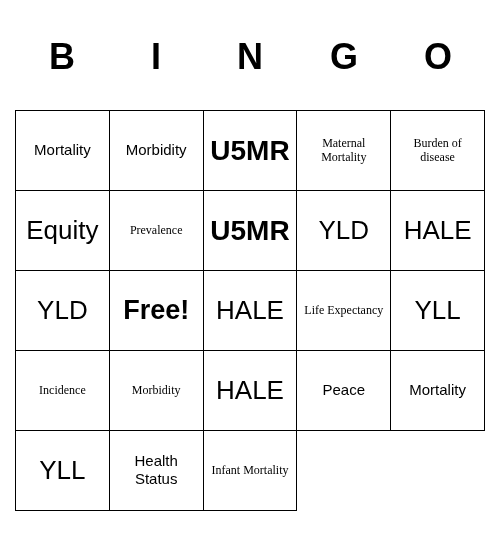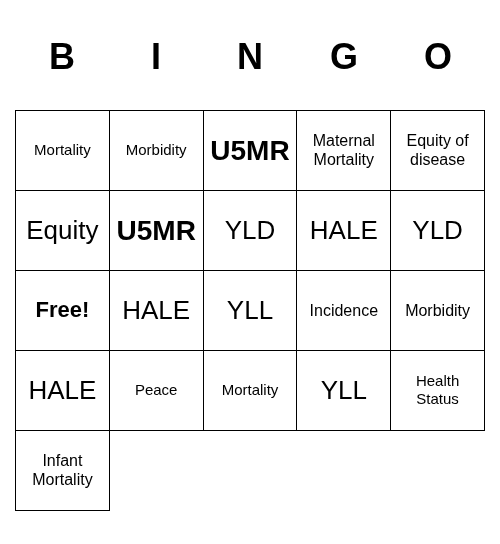--- a/index.html
+++ b/index.html
@@ -61,52 +61,55 @@
       font-size: 26px;
       font-weight: normal;
     }
 
     .bingo-cell.medium {
       font-size: 28px;
       font-weight: bold;
     }
 
     .bingo-cell.small {
-      font-size: 16px;
+      font-size: 12px;
+      font-family: Liberation Serif, serif;
     }
 
     .bingo-cell.free {
-      font-size: 22px;
+      font-size: 27px;
       font-weight: bold;
     }
   </style>
 </head>
 <body>
 
 <div class="bingo-card">
   <div class="bingo-header">
   <div class="bingo-header-cell">B</div>
       <div class="bingo-header-cell">I</div>
       <div class="bingo-header-cell">N</div>
       <div class="bingo-header-cell">G</div>
       <div class="bingo-header-cell">O</div>
     </div>
   <div class="bingo-grid">
   <div class="bingo-cell">Mortality</div>
       <div class="bingo-cell">Morbidity</div>
       <div class="bingo-cell medium">U5MR</div>
       <div class="bingo-cell small">Maternal Mortality</div>
-      <div class="bingo-cell small">Equity of disease</div>
+      <div class="bingo-cell small">Burden of disease</div>
       <div class="bingo-cell large">Equity</div>
+      <div class="bingo-cell small">Prevalence</div>
       <div class="bingo-cell medium">U5MR</div>
       <div class="bingo-cell large">YLD</div>
       <div class="bingo-cell large">HALE</div>
       <div class="bingo-cell large">YLD</div>
       <div class="bingo-cell free">Free!</div>
       <div class="bingo-cell large">HALE</div>
+      <div class="bingo-cell small">Life Expectancy</div>
       <div class="bingo-cell large">YLL</div>
       <div class="bingo-cell small">Incidence</div>
       <div class="bingo-cell small">Morbidity</div>
       <div class="bingo-cell large">HALE</div>
       <div class="bingo-cell">Peace</div>
       <div class="bingo-cell">Mortality</div>
       <div class="bingo-cell large">YLL</div>
       <div class="bingo-cell">Health Status</div>
       <div class="bingo-cell small">Infant Mortality</div>
     </div>

